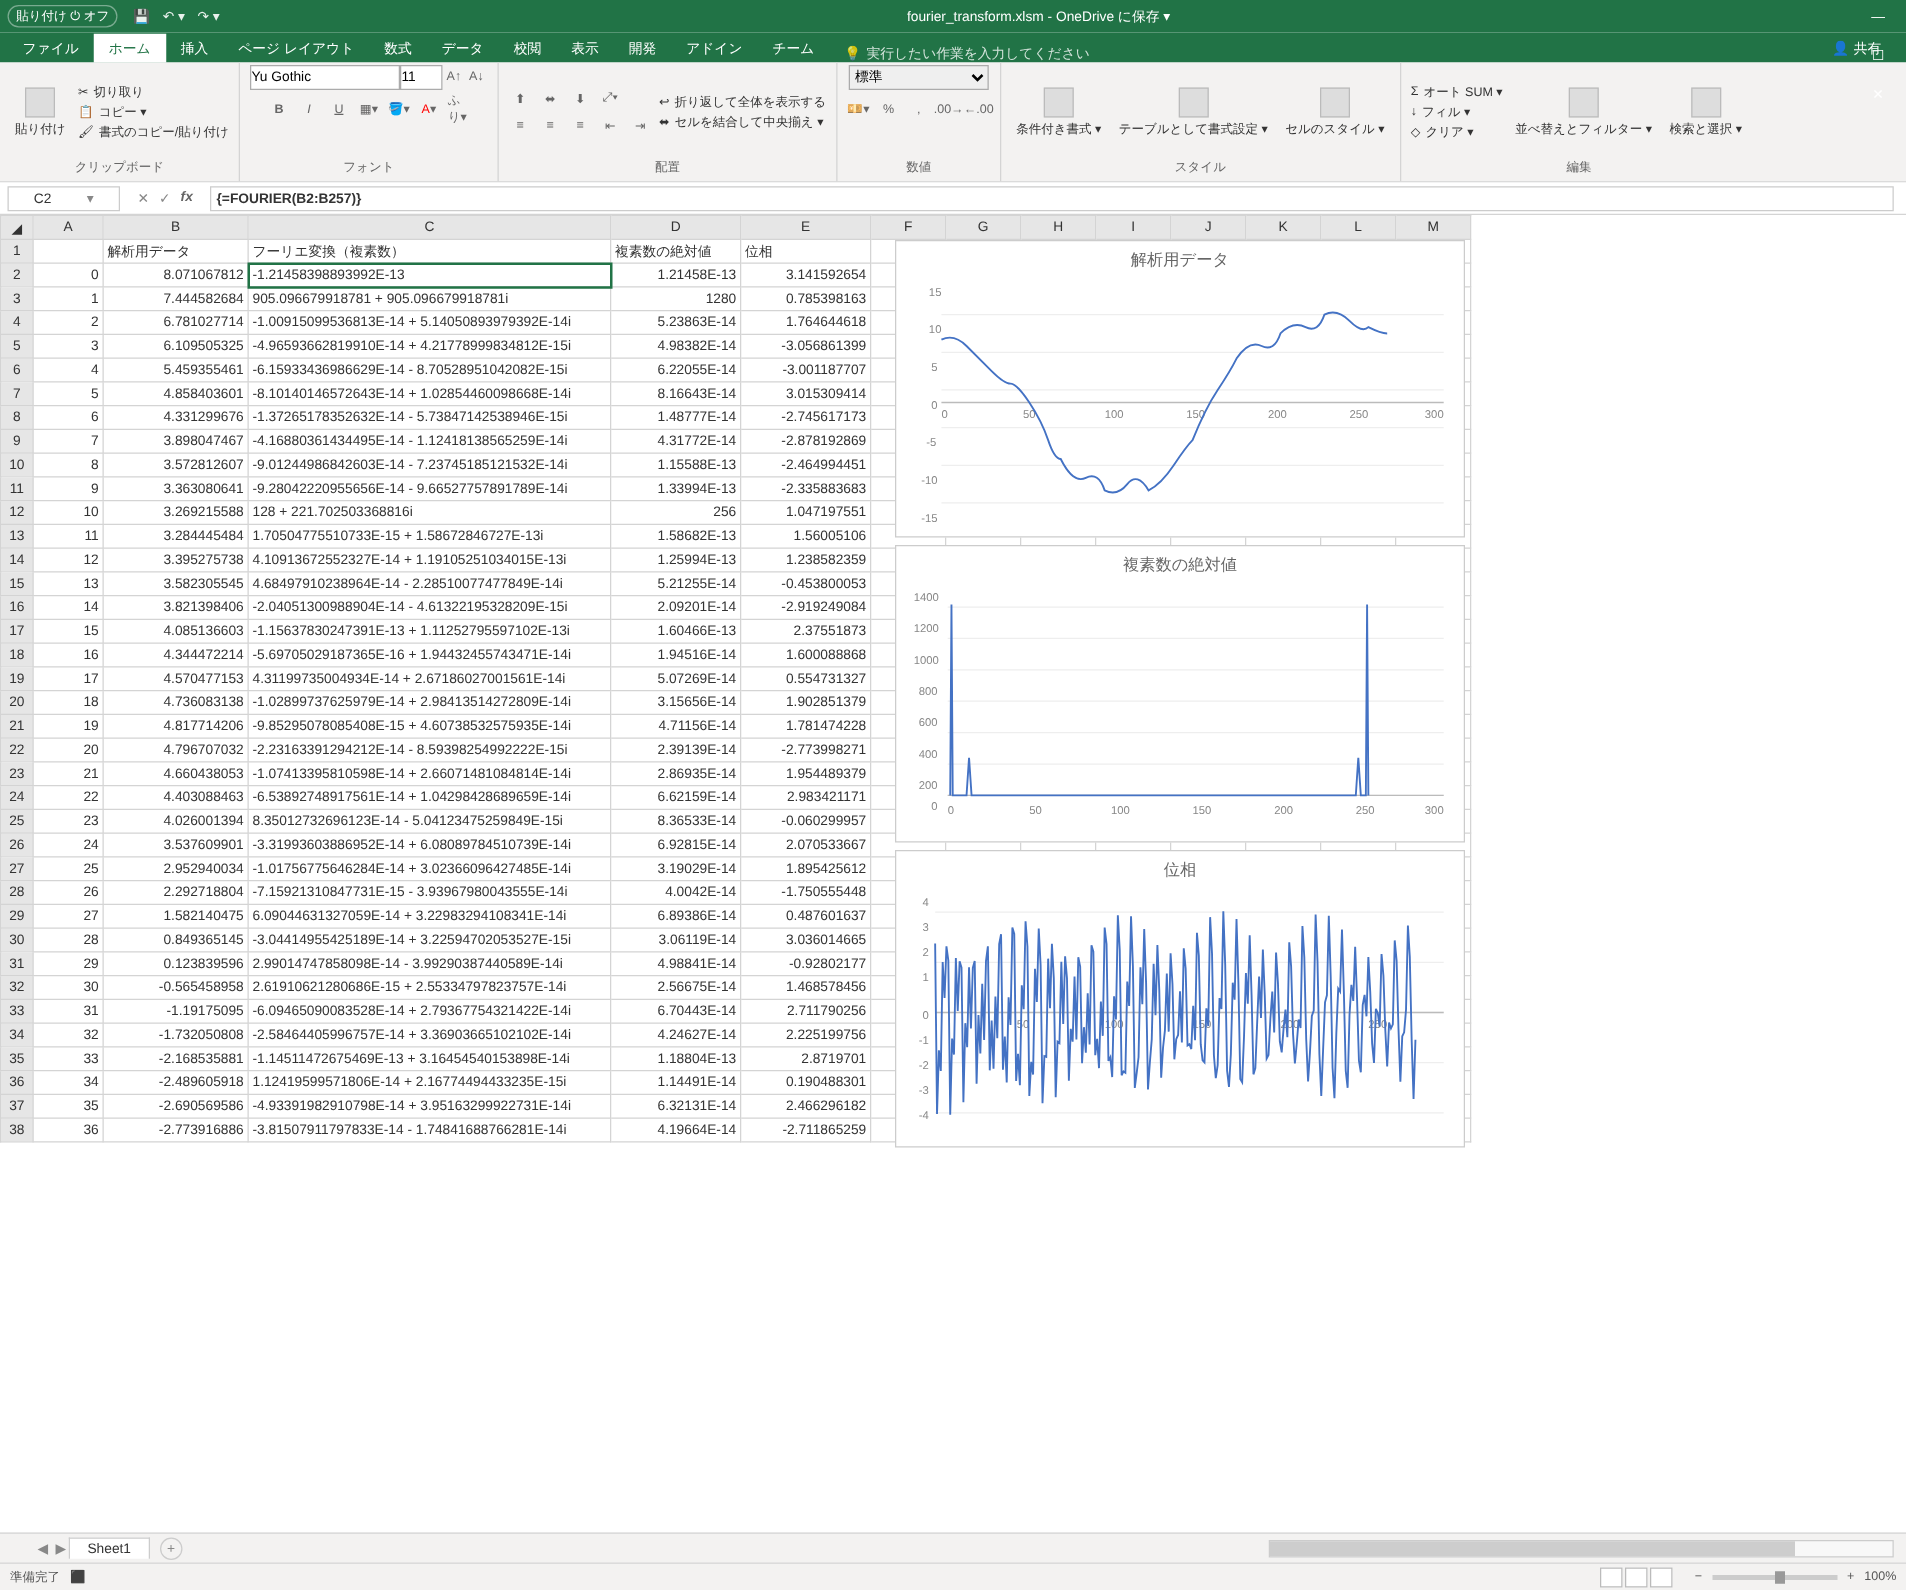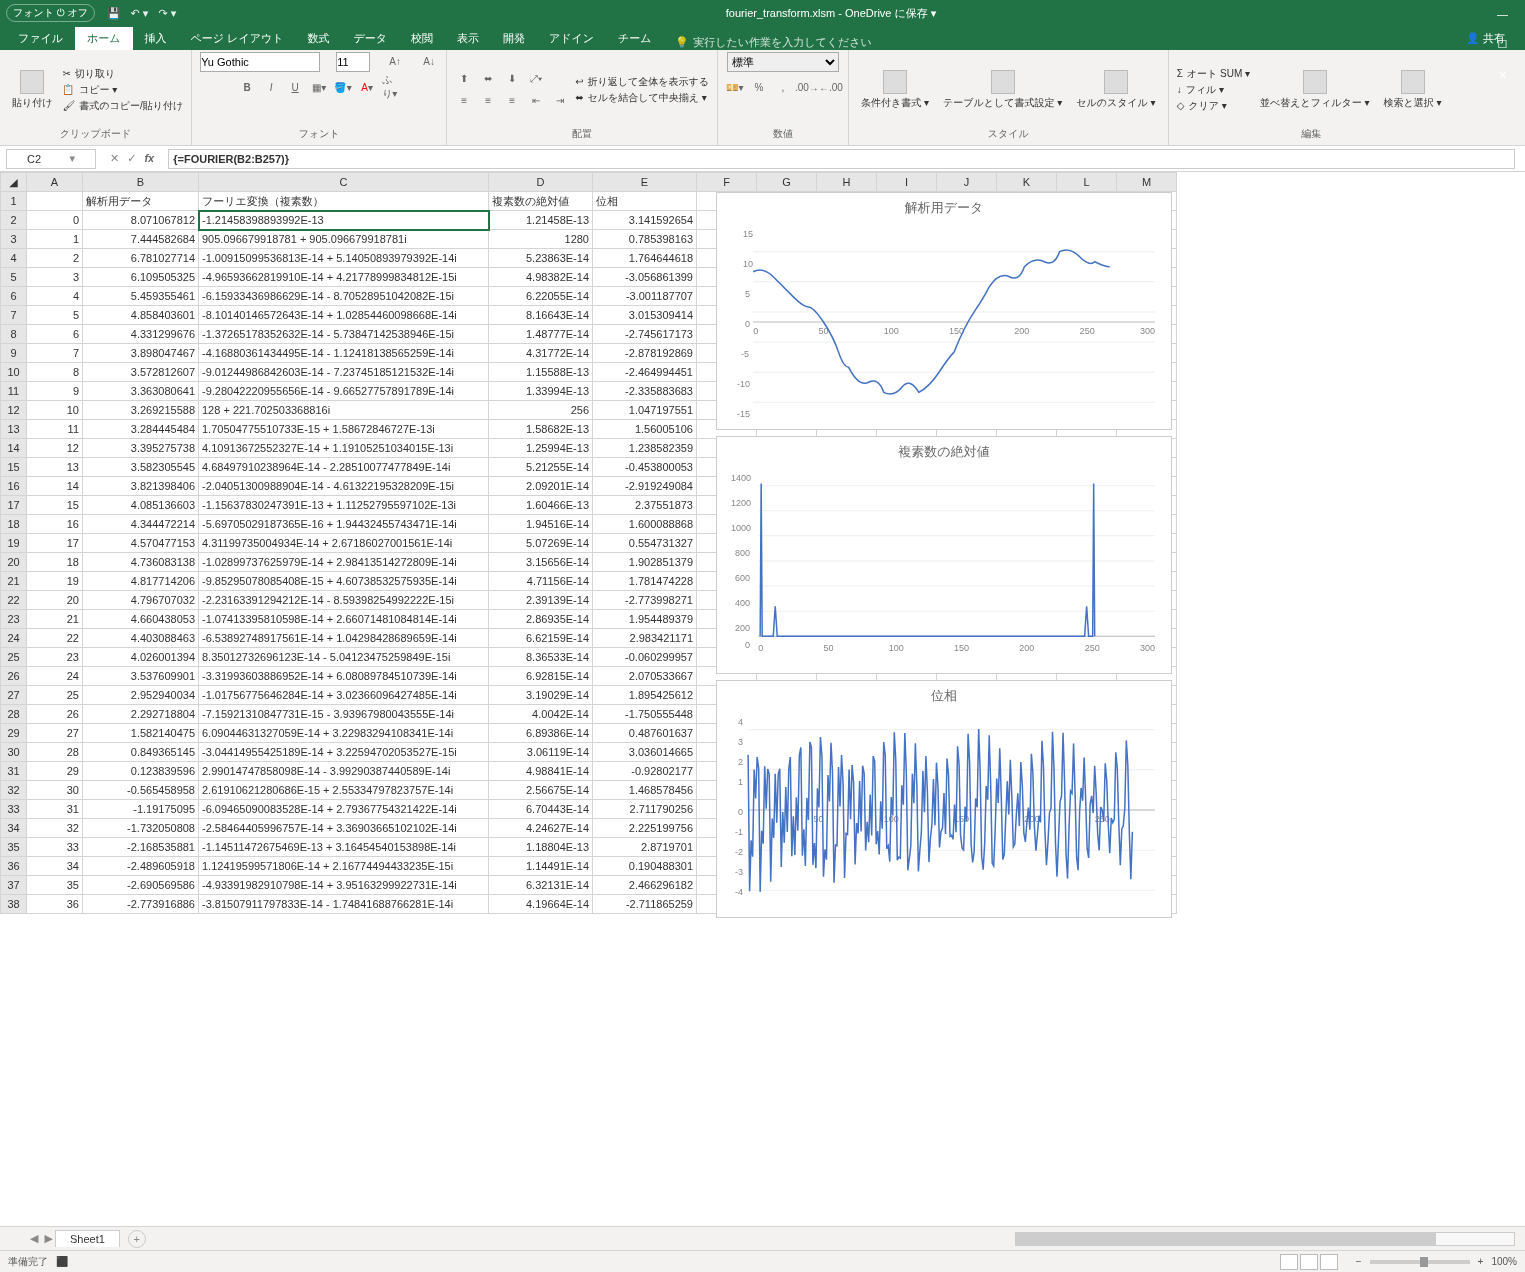--- a/index.html
+++ b/index.html
@@ -17,21 +17,21 @@
 .tabs .share{margin-left:auto;margin-right:10px;padding:4px 10px;}
 .ribbon{height:96px;background:#f3f2f1;border-bottom:1px solid #d4d4d4;display:flex;font-size:10px;}
 .group{border-right:1px solid #d4d4d4;padding:2px 8px;display:flex;flex-direction:column;}
 .group .gbody{flex:1;display:flex;align-items:center;gap:6px;}
 .group .glabel{text-align:center;color:#666;font-size:10px;padding-bottom:2px;}
 .big-btn{display:flex;flex-direction:column;align-items:center;gap:2px;padding:2px 4px;min-width:42px;}
 .big-btn .icon{width:24px;height:24px;background:#ddd;border:1px solid #bbb;}
 .small-row{display:flex;flex-direction:column;gap:2px;font-size:10px;}
 .small-row div{display:flex;align-items:center;gap:4px;}
 .font-controls{display:flex;flex-direction:column;gap:4px;}
-.font-controls .row1{display:flex;gap:16px;}
+.font-controls .row1{display:flex;gap:0;}
 .font-controls select,.font-controls input{font-size:11px;height:20px;border:1px solid #ababab;}
 .font-controls .fname{width:120px;}
 .font-controls .fsize{width:34px;}
 .icon-row{display:flex;gap:6px;align-items:center;}
 .icon-btn{width:18px;height:18px;display:flex;align-items:center;justify-content:center;color:#666;}
 .namebox-row{height:26px;border-bottom:1px solid #d4d4d4;display:flex;align-items:center;background:#fff;}
 .namebox{width:90px;border:1px solid #ccc;height:20px;margin:0 6px;display:flex;align-items:center;padding:0 20px;font-size:11px;}
 .fx-icons{display:flex;gap:8px;padding:0 8px;color:#888;}
 .fx-label{font-style:italic;color:#666;margin-right:6px;font-weight:bold;}
 .formula-bar{flex:1;border:1px solid #ccc;height:20px;padding:0 4px;display:flex;align-items:center;font-size:11px;margin-right:10px;font-weight:bold;}
@@ -68,21 +68,21 @@
 .statusbar .zoom{margin-left:auto;display:flex;align-items:center;gap:8px;}
 .statusbar .slider{width:100px;height:4px;background:#ccc;position:relative;}
 .statusbar .slider .t{position:absolute;left:50%;top:-3px;width:8px;height:10px;background:#999;}
 .viewbtns{display:flex;gap:2px;margin-right:10px;}
 .viewbtns span{width:18px;height:16px;border:1px solid #bbb;background:#fff;}
 </style>
 </head>
 <body>
 
 <div class="titlebar">
-  <span class="autosave">フォント ⏻ オフ</span>
+  <span class="autosave">貼り付け ⏻ オフ</span>
   <div class="qat">
     <span>💾</span>
     <span>↶ ▾</span>
     <span>↷ ▾</span>
   </div>
   <div class="title">fourier_transform.xlsm - OneDrive に保存 ▾</div>
   <div class="winbtns">
     <span>安川章</span>
     <span>▢</span>
     <span>—</span>

